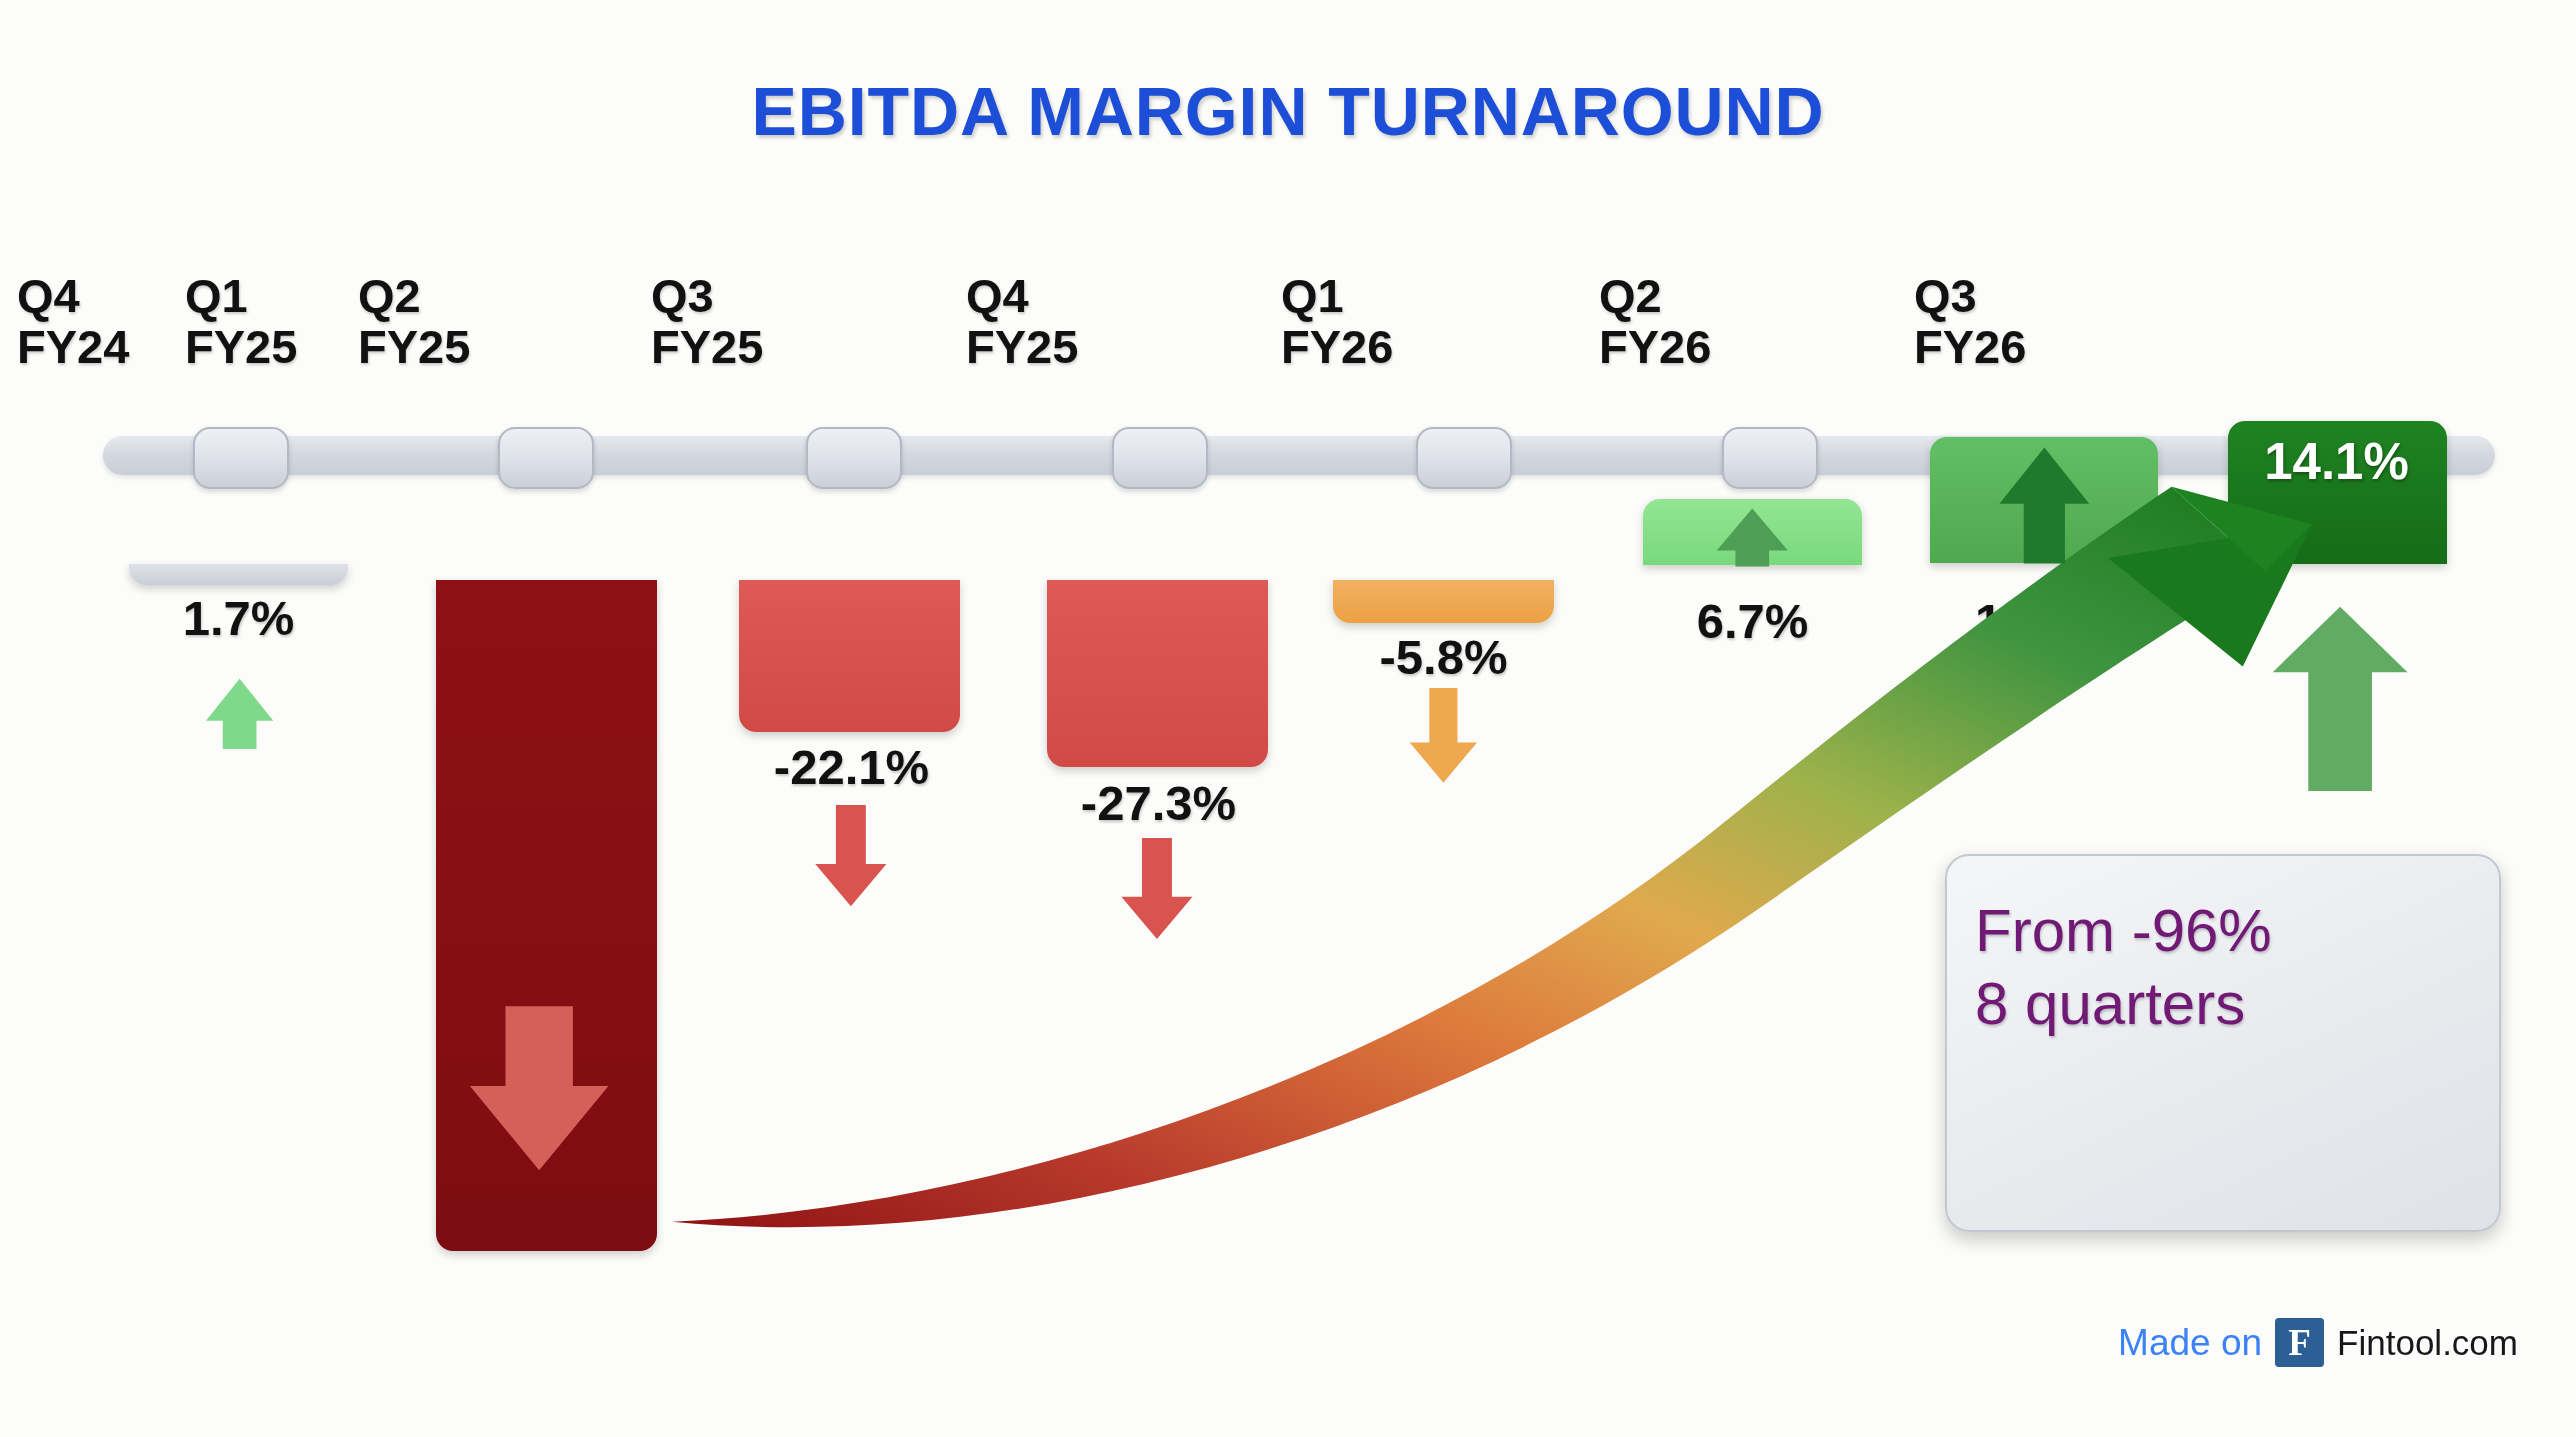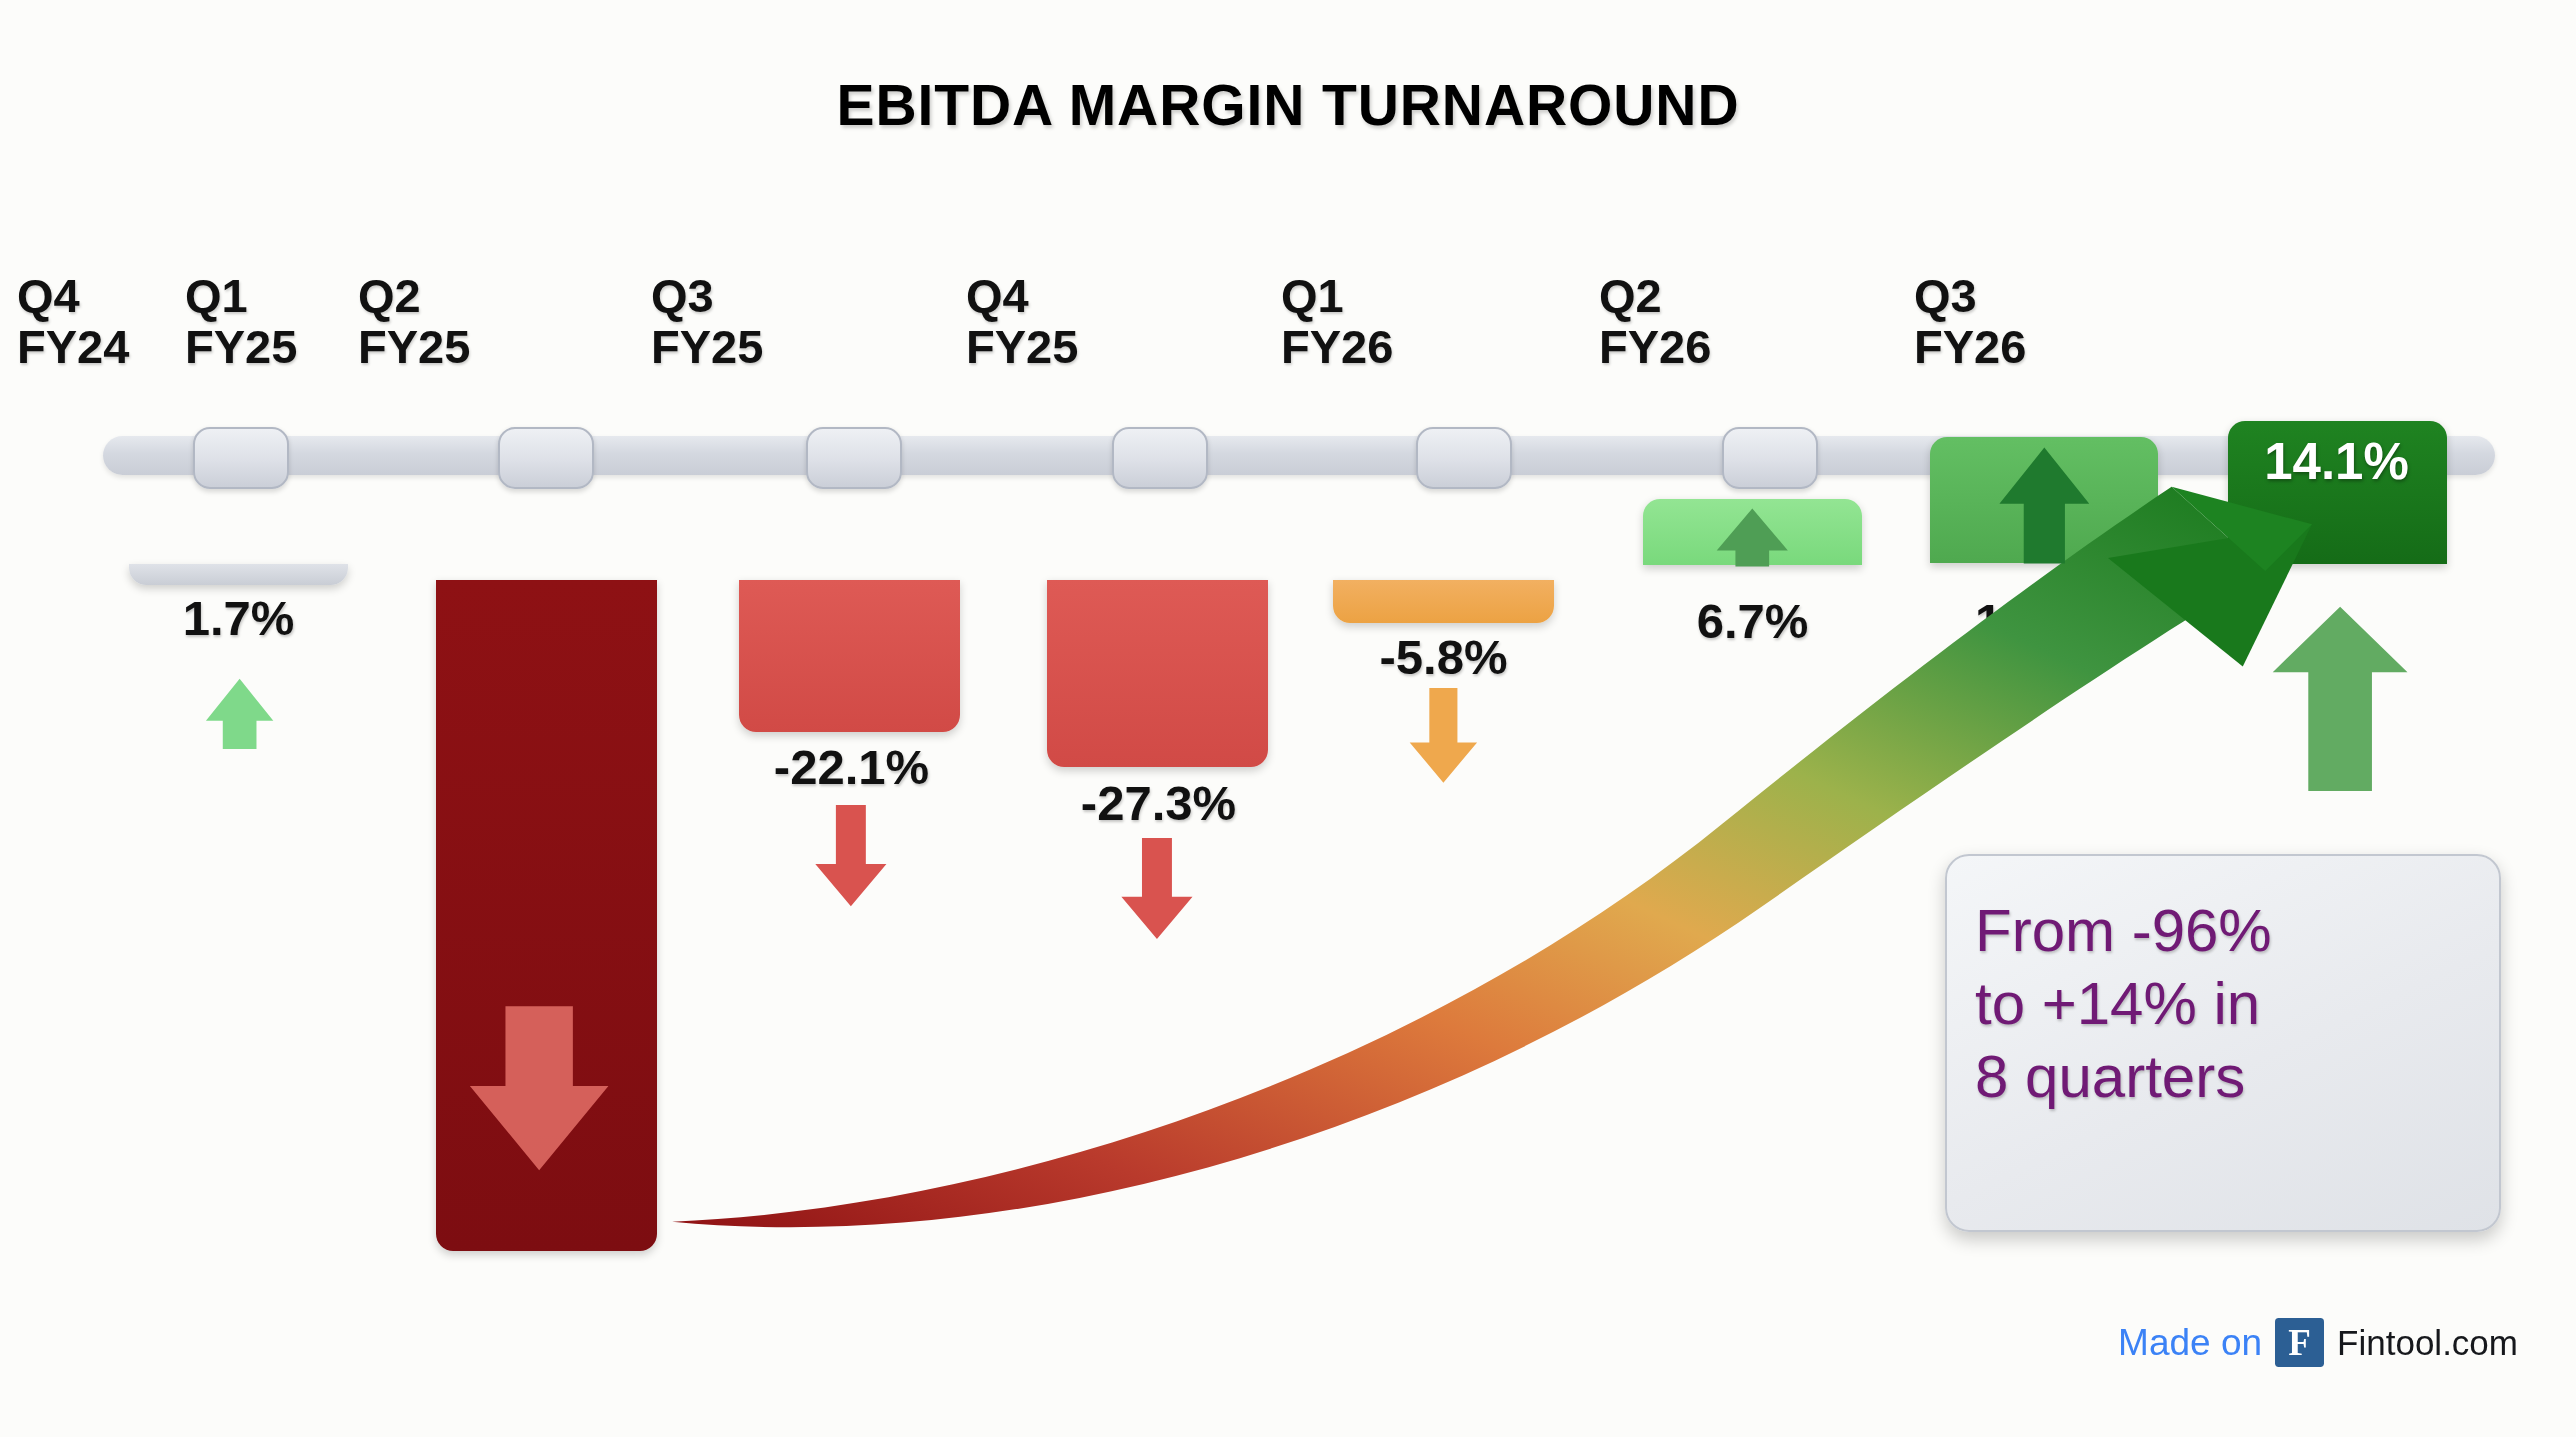--- a/index.html
+++ b/index.html
@@ -9,22 +9,22 @@
     font-family:"Liberation Sans", sans-serif;
     overflow:hidden;
     position:relative;
   }
   .stage{position:absolute;inset:0;}
 
   
   #chart-title{
     position:absolute;top:77px;left:0;width:2576px;
     text-align:center;
-    font-size:57px;font-weight:bold;letter-spacing:0.9px;
-    color:#000000;
+    font-size:68px;font-weight:bold;letter-spacing:0.9px;
+    color:#1d4ed8;
     text-shadow:1.9px 2.8px 3.7px rgba(0,0,0,.18);
     line-height:1;
   }
 
   
   #timeline-track{
     position:absolute;left:103px;top:436px;width:2392px;height:39px;
     border-radius:19.7px;
     background:linear-gradient(180deg,#e6e9ee 0%,#d4d8e0 45%,#c9cdd6 100%);
     box-shadow:0 2.8px 5.6px rgba(0,0,0,.10);
@@ -224,21 +224,20 @@
     </g>
 
     <g>
       <path d="M 2582 1044 L 2628 1100 L 2606 1100 L 2606 1252 L 2558 1252 L 2558 1100 L 2536 1100 Z" fill="url(#gCalloutArrow)"></path>
     </g>
   </svg>
 
   <div id="callout-box"></div>
   <div id="callout-text">
     <div>From -96%</div>
-    <div>to +14% in</div>
     <div>8 quarters</div>
   </div>
 
   <div id="footer">
     <span class="made">Made on</span>
     <span class="logo">F</span>
     <span class="brand">Fintool.com</span>
   </div>
 
 </div>

